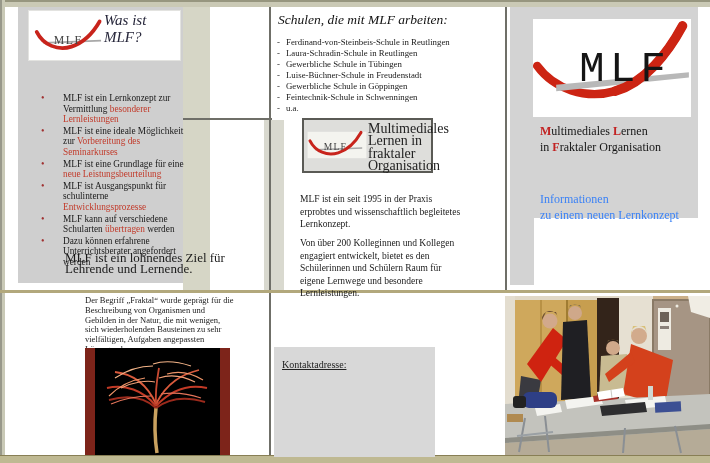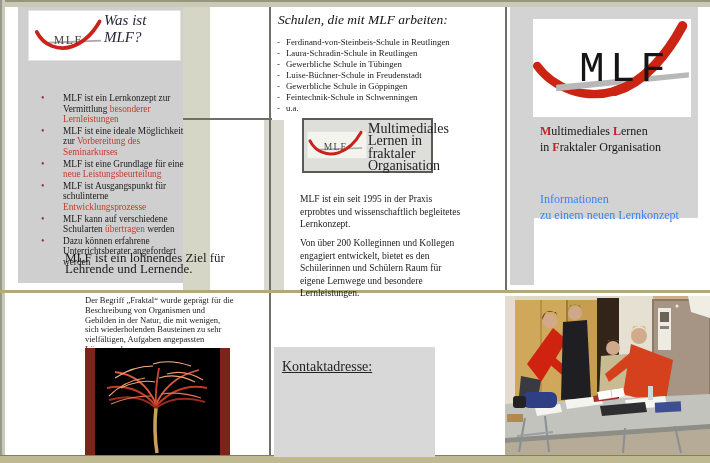--- a/index.html
+++ b/index.html
@@ -35,21 +35,21 @@
   .schools-heading{left:278px;top:12px;width:220px;font-size:13.5px;line-height:16px;color:#111;font-style:italic;}
   .schools-list{left:277px;top:37px;width:222px;margin:0;padding:0;list-style:none;}
   .schools-list li{font-size:8.8px;line-height:11px;padding-left:9px;position:relative;}
   .schools-list li::before{content:"-";position:absolute;left:0;top:0;}
   .info-box{left:302px;top:118px;width:131px;height:55px;background:#dededb;border:2px solid #5a5a55;box-sizing:border-box;}
   .info-box .logo-sm{position:absolute;left:3px;top:9px;}
   .info-box-label{position:absolute;left:64px;top:3px;width:64px;font-size:14px;line-height:12.4px;color:#222;}
   .mid-para1{left:300px;top:193px;width:162px;font-size:9.5px;line-height:12.6px;}
   .mid-para2{left:300px;top:237px;width:162px;font-size:9.5px;line-height:12.6px;}
   .contact-box{left:274px;top:347px;width:161px;height:110px;background:#d8d8d8;}
-  .contact-label{position:absolute;left:8px;top:12px;font-size:14px;text-decoration:underline;color:#222;}
+  .contact-label{position:absolute;left:8px;top:12px;font-size:10px;text-decoration:underline;color:#222;}
 
   
   .right-gray{left:510px;top:7px;width:188px;height:211px;background:#d3d3d3;}
   .right-stripe{left:510px;top:7px;width:24px;height:278px;background:#d3d3d3;}
   .mlf-big-box{left:533px;top:19px;width:158px;height:98px;background:#ffffff;}
   .right-title{left:540px;top:124px;width:156px;font-size:12px;line-height:15.5px;color:#151515;}
   .right-title .init{color:#c22222;font-weight:bold;}
   .right-info{left:540px;top:192px;width:156px;font-size:12px;line-height:15.5px;color:#3b82f6;}
   .photo{left:505px;top:296px;width:205px;height:159px;}
   .photo svg{display:block;}

